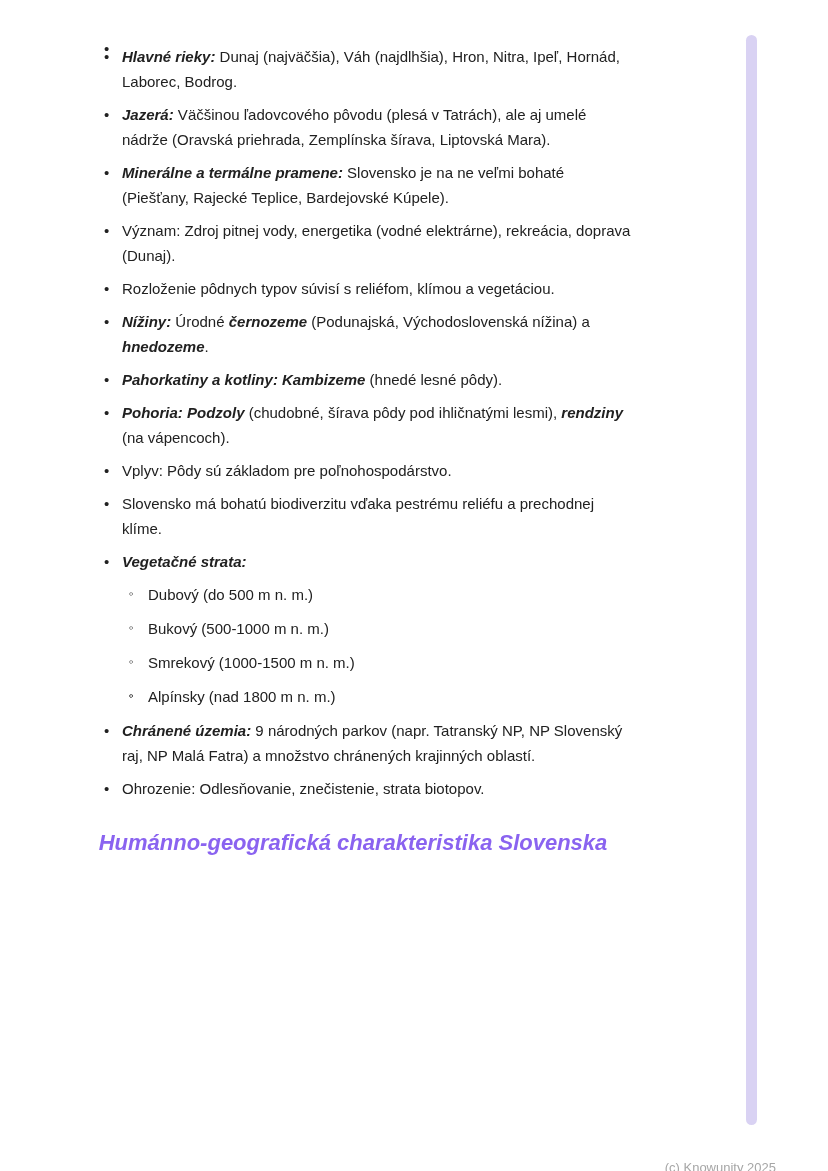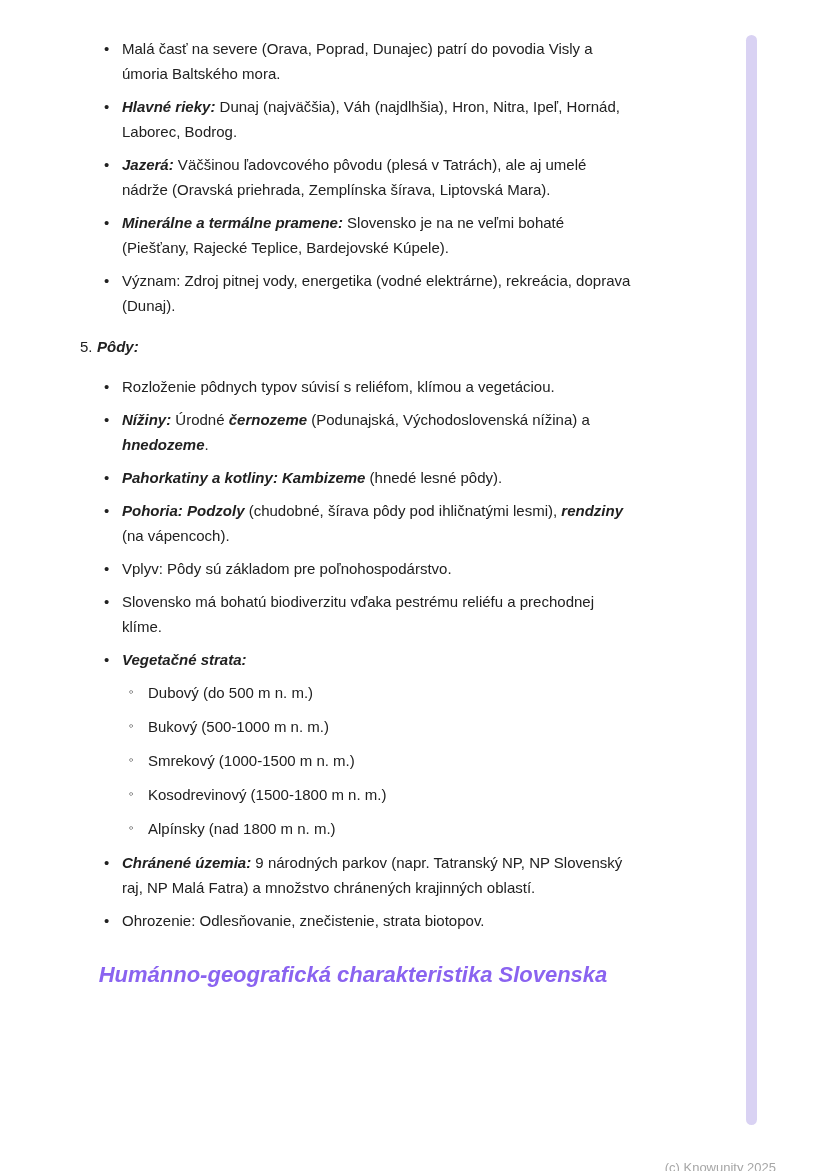--- a/index.html
+++ b/index.html
@@ -80,37 +80,36 @@
     color: #a6a6a6;
     z-index: 3;
     white-space: nowrap;
   }
 </style>
 </head>
 <body>
 
 <div class="page">
   <div class="content" id="doc-content" style="color: rgb(33, 33, 33);">
-      <div class="li l1"><span class="marker">•</span><span class="seg-n">Malá časť na severe (Orava, Poprad, Dunajec) patrí do povodia Visly a úmoria Baltského mora.</span></div>
+      <div class="li l1"><span class="marker">•</span></div>
       <div class="li l1"><span class="marker">•</span><span class="seg-b">Hlavné rieky:</span><span class="seg-n"> Dunaj (najväčšia), Váh (najdlhšia), Hron, Nitra, Ipeľ, Hornád, Laborec, Bodrog.</span></div>
       <div class="li l1"><span class="marker">•</span><span class="seg-b">Jazerá:</span><span class="seg-n"> Väčšinou ľadovcového pôvodu (plesá v Tatrách), ale aj umelé nádrže (Oravská priehrada, Zemplínska šírava, Liptovská Mara).</span></div>
       <div class="li l1"><span class="marker">•</span><span class="seg-b">Minerálne a termálne pramene:</span><span class="seg-n"> Slovensko je na ne veľmi bohaté (Piešťany, Rajecké Teplice, Bardejovské Kúpele).</span></div>
       <div class="li l1"><span class="marker">•</span><span class="seg-i">Význam</span><span class="seg-n">: Zdroj pitnej vody, energetika (vodné elektrárne), rekreácia, doprava (Dunaj).</span></div>
-      <div class="num"><span class="number">5.</span><span class="seg-b">Pôdy:</span></div>
       <div class="li l1"><span class="marker">•</span><span class="seg-n">Rozloženie pôdnych typov súvisí s reliéfom, klímou a vegetáciou.</span></div>
       <div class="li l1"><span class="marker">•</span><span class="seg-b">Nížiny:</span><span class="seg-n"> Úrodné </span><span class="seg-b">černozeme</span><span class="seg-n"> (Podunajská, Východoslovenská nížina) a </span><span class="seg-b">hnedozeme</span><span class="seg-n">.</span></div>
       <div class="li l1"><span class="marker">•</span><span class="seg-b">Pahorkatiny a kotliny: Kambizeme</span><span class="seg-n"> (hnedé lesné pôdy).</span></div>
       <div class="li l1"><span class="marker">•</span><span class="seg-b">Pohoria: Podzoly</span><span class="seg-n"> (chudobné, šírava pôdy pod ihličnatými lesmi), </span><span class="seg-b">rendziny</span><span class="seg-n"> (na vápencoch).</span></div>
       <div class="li l1"><span class="marker">•</span><span class="seg-i">Vplyv</span><span class="seg-n">: Pôdy sú základom pre poľnohospodárstvo.</span></div>
       <div class="li l1"><span class="marker">•</span><span class="seg-n">Slovensko má bohatú biodiverzitu vďaka pestrému reliéfu a prechodnej klíme.</span></div>
       <div class="li l1"><span class="marker">•</span><span class="seg-b">Vegetačné strata:</span></div>
       <div class="li l2"><span class="marker">◦</span><span class="seg-n">Dubový (do 500 m n. m.)</span></div>
       <div class="li l2"><span class="marker">◦</span><span class="seg-n">Bukový (500-1000 m n. m.)</span></div>
       <div class="li l2"><span class="marker">◦</span><span class="seg-n">Smrekový (1000-1500 m n. m.)</span></div>
-      <div class="li l2"><span class="marker">◦</span><span class="seg-n">Kosodrevinový (1500-1800 m n. m.)</span></div>
+      <div class="li l2"><span class="marker">◦</span></div>
       <div class="li l2"><span class="marker">◦</span><span class="seg-n">Alpínsky (nad 1800 m n. m.)</span></div>
       <div class="li l1"><span class="marker">•</span><span class="seg-b">Chránené územia:</span><span class="seg-n"> 9 národných parkov (napr. Tatranský NP, NP Slovenský raj, NP Malá Fatra) a množstvo chránených krajinných oblastí.</span></div>
       <div class="li l1"><span class="marker">•</span><span class="seg-i">Ohrozenie</span><span class="seg-n">: Odlesňovanie, znečistenie, strata biotopov.</span></div>
       <h2 class="heading" style="color: rgb(138, 99, 240);"><span class="seg-b">Humánno-geografická charakteristika Slovenska</span></h2>
     </div>
   <div class="scrollbar" style="background: rgb(217, 210, 243);"></div>
   <div class="watermark">(c) Knowunity 2025</div>
 </div>
 
 </body></html>

